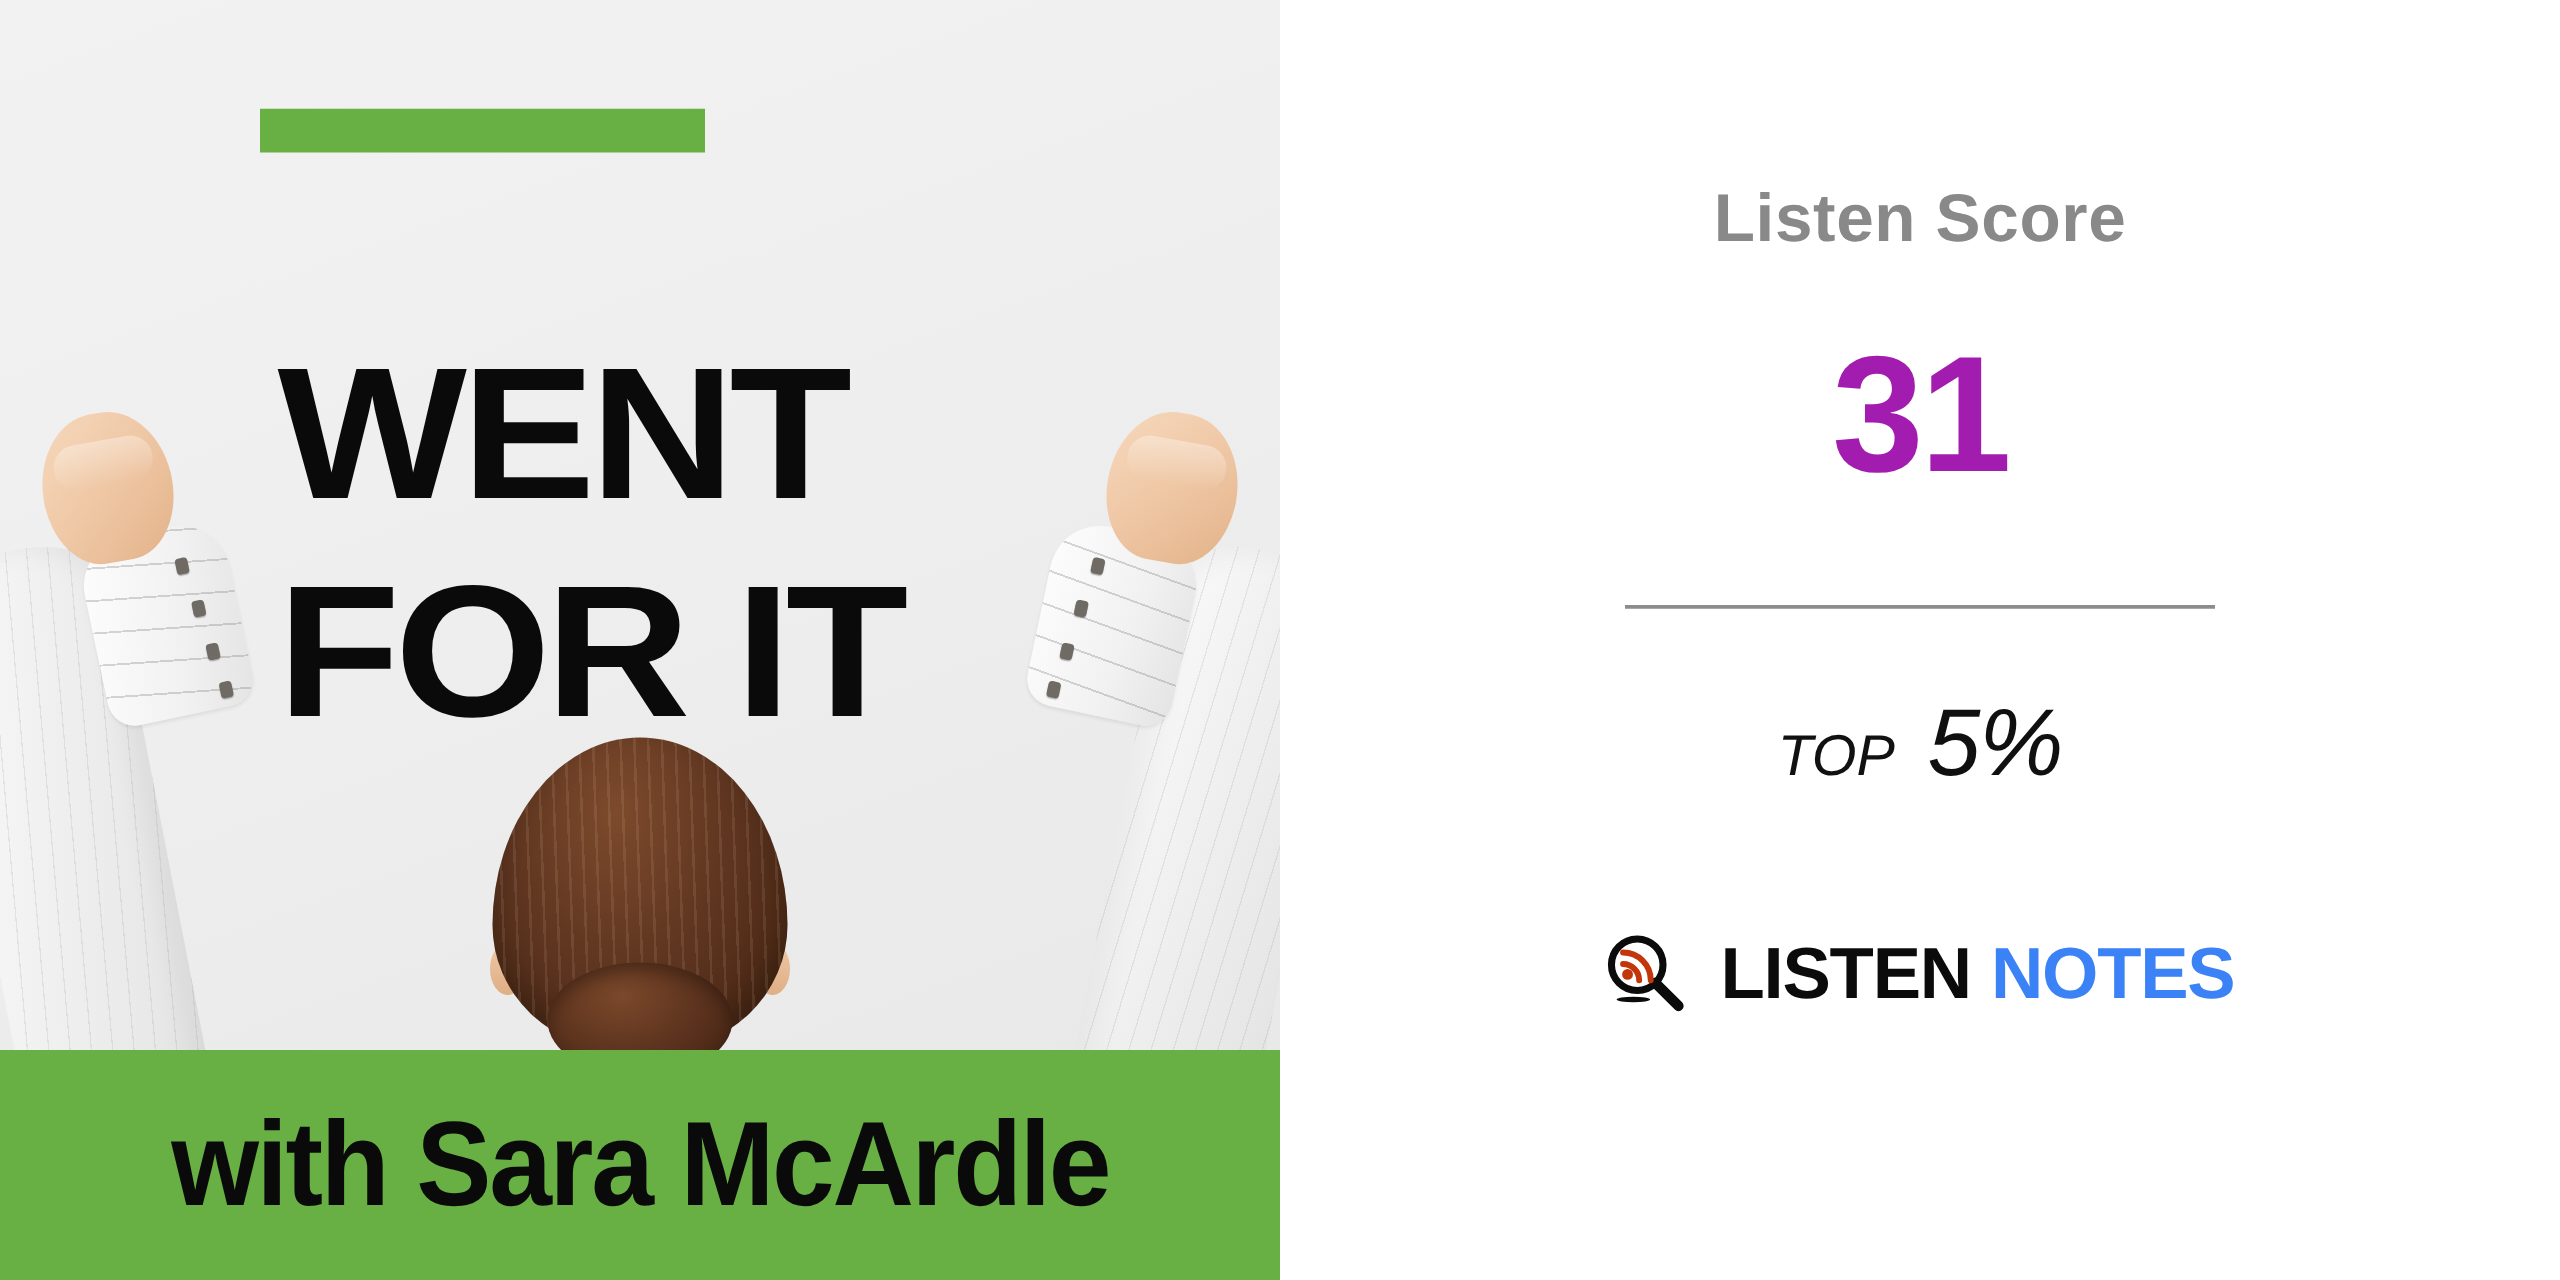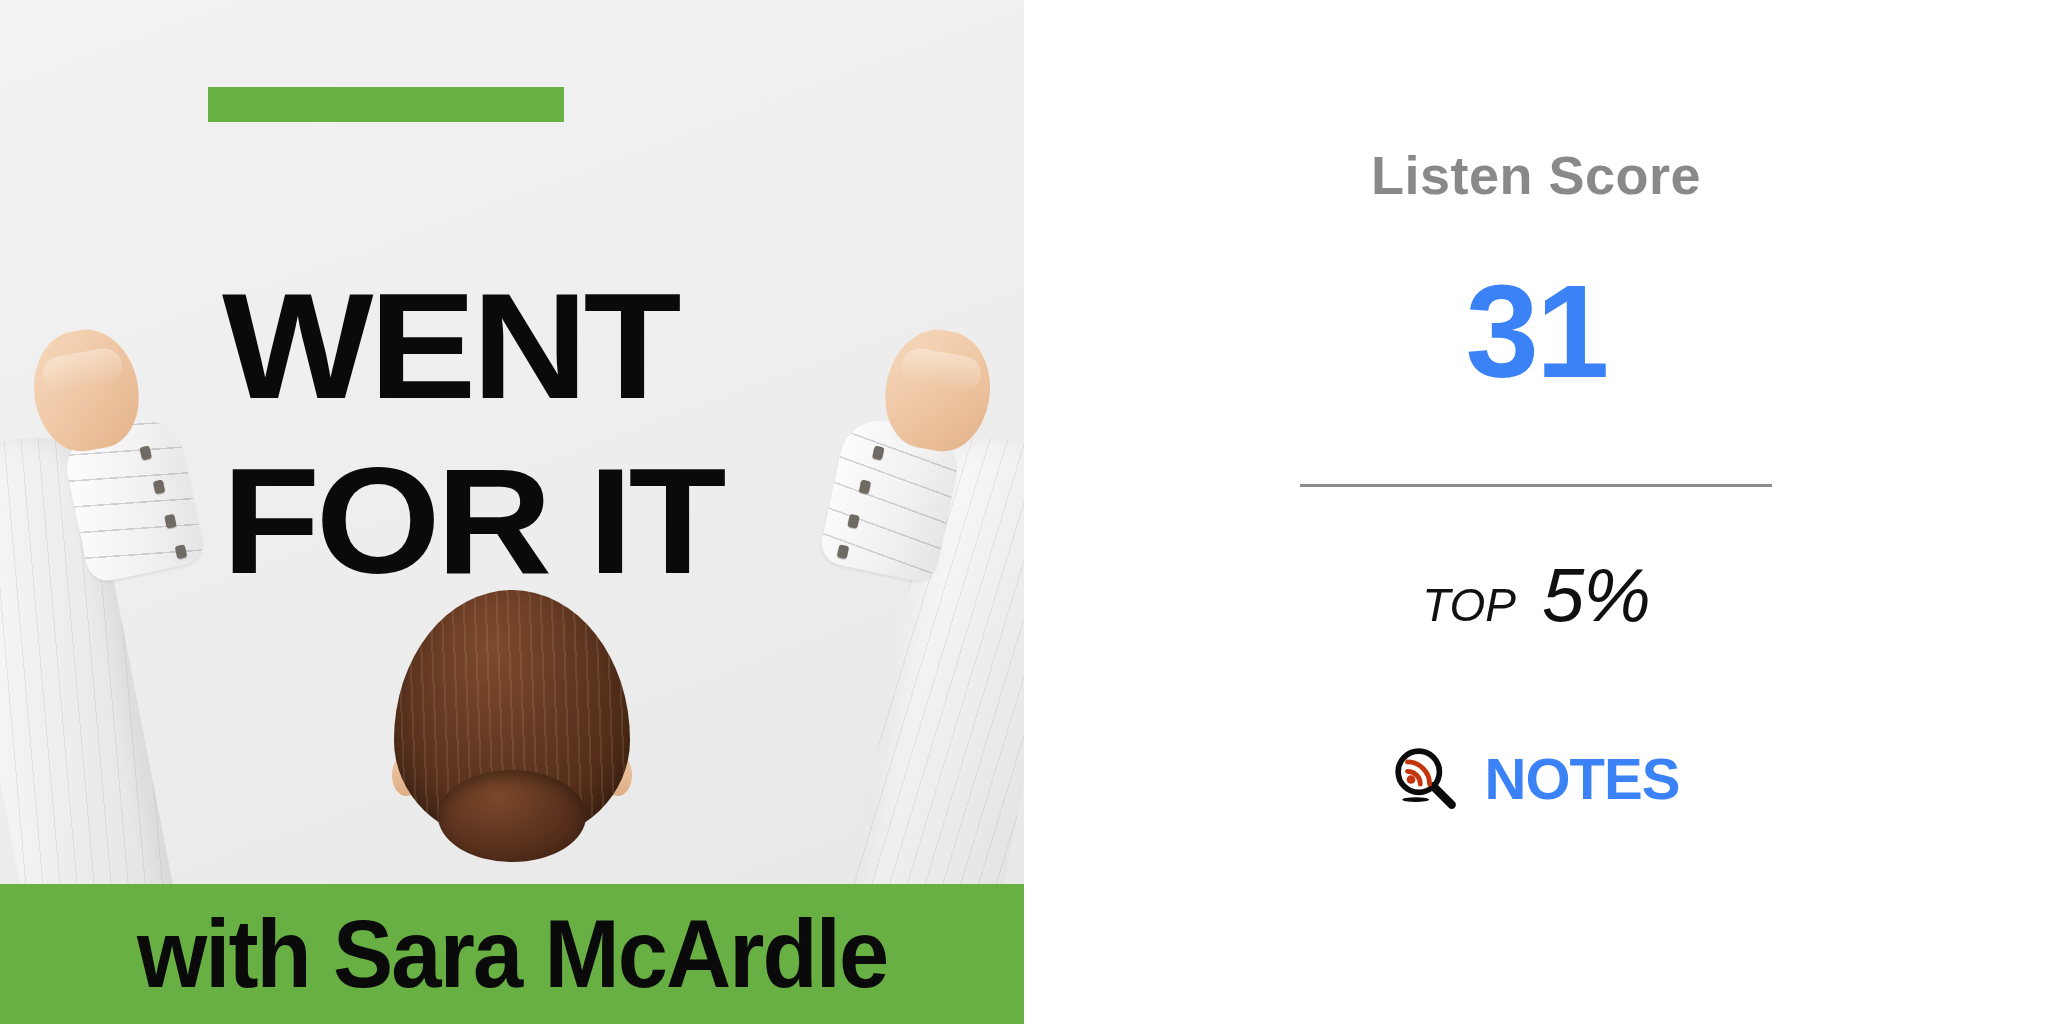--- a/index.html
+++ b/index.html
@@ -172,21 +172,21 @@
     transform: scaleX(1.07);
     transform-origin: left center;
     white-space: nowrap;
   }
   .big-line-1 { top: 277px; }
   .big-line-2 { top: 452px; }
 
   .banner {
     position:absolute;
     left: 0; bottom: 0;
-    width: 1024px; height: 140px;
+    width: 1024px; height: 184px;
     background: #68af44;
     display:flex;
     align-items:center;
     justify-content:center;
   }
   .banner-text {
     font-family: "Liberation Sans", sans-serif;
     font-weight: 700;
     font-size: 96px;
     letter-spacing: -2px;
@@ -211,21 +211,21 @@
     font-size: 54px;
     font-weight: 700;
     color: #898989;
     letter-spacing: .5px;
     line-height:1;
   }
   .ls-score {
     margin-top: 64px;
     font-size: 132px;
     font-weight: 700;
-    color: #3b82f6;
+    color: #a21caf;
     letter-spacing: -3px;
     line-height:1;
   }
   .ls-divider {
     margin-top: 86px;
     width: 472px;
     height: 3px;
     background: #8c8c8c;
   }
   .ls-rank {
@@ -335,18 +335,19 @@
         <svg class="ls-logo-mark" viewBox="0 0 64 64" aria-hidden="true">
           <circle cx="25" cy="25" r="20" fill="none" stroke="#0b0b0b" stroke-width="5.5"></circle>
           <line x1="39" y1="39" x2="57" y2="57" stroke="#0b0b0b" stroke-width="8" stroke-linecap="round"></line>
           <circle cx="17.5" cy="32.5" r="4.2" fill="#c3350a"></circle>
           <path d="M14 24.5a12.5 12.5 0 0 1 12.5 12.5" fill="none" stroke="#c3350a" stroke-width="4.6" stroke-linecap="round"></path>
           <path d="M14 15.5a21.5 21.5 0 0 1 21.5 21.5" fill="none" stroke="#c3350a" stroke-width="4.6" stroke-linecap="round"></path>
           <ellipse cx="22" cy="52" rx="13" ry="2.2" fill="#0b0b0b"></ellipse>
         </svg>
       </span>
       <span class="ls-logo-word">
+        <span class="word-listen">LISTEN</span>
         <span class="word-notes">NOTES</span>
       </span>
     </div>
   </div>
 
 </div>
 
 </body></html>

